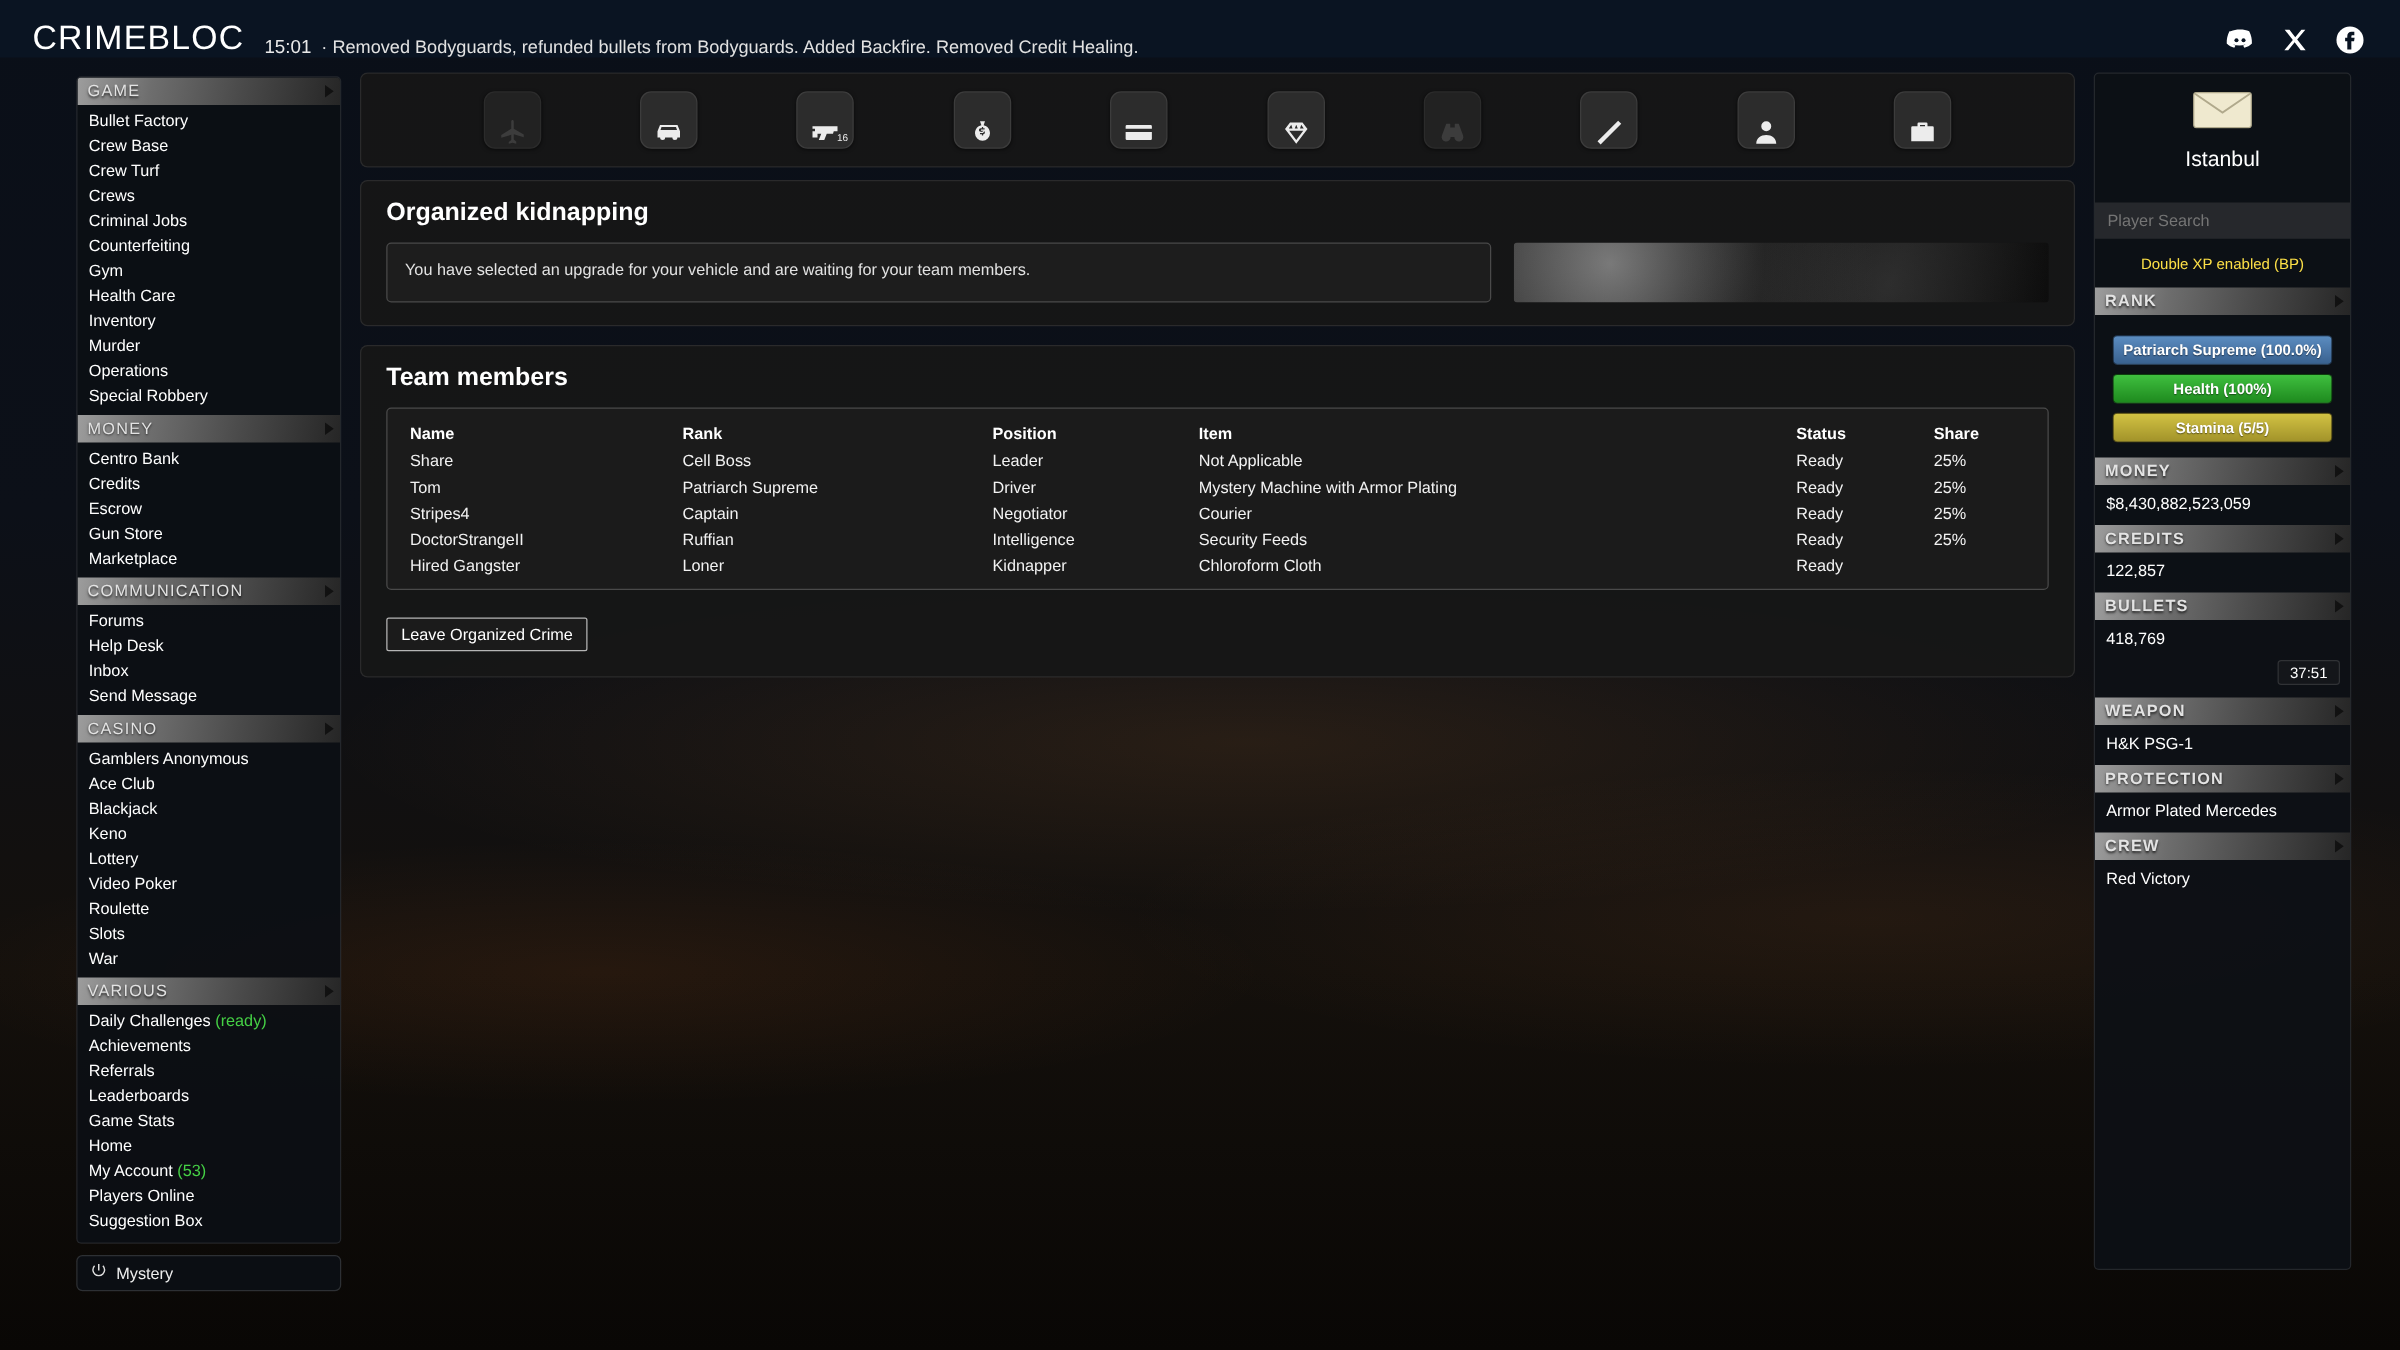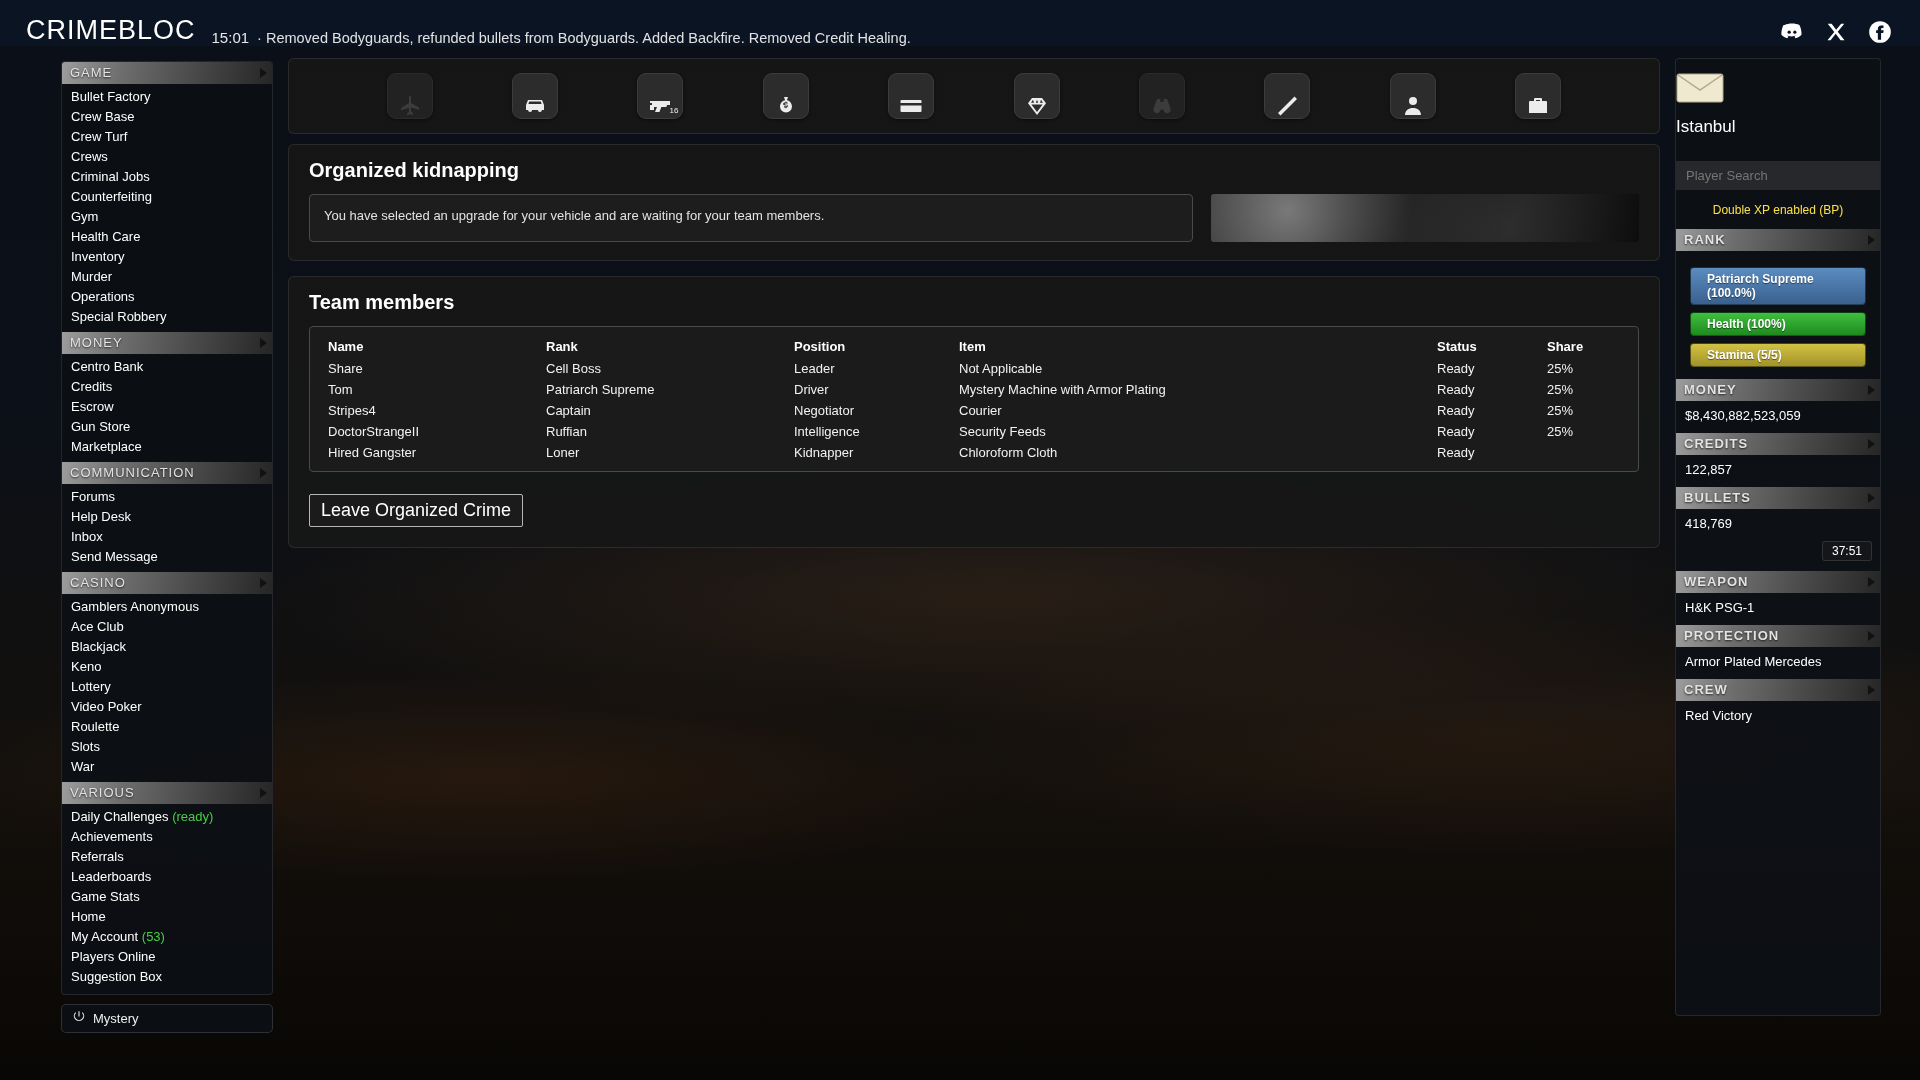--- a/index.html
+++ b/index.html
@@ -55,31 +55,31 @@
     background:
       radial-gradient(circle at 18% 35%, rgba(200,200,200,.55), rgba(120,120,120,.15) 35%, transparent 60%),
       radial-gradient(circle at 70% 70%, rgba(90,90,90,.35), transparent 55%),
       linear-gradient(115deg,#222 0%, #0d0d0d 45%, #161616 70%, #060606 100%); }
   .team-panel { padding:14px 20px 20px; }
   .team-box { background:#1b1b1b; border:1px solid #4a4a4a; border-radius:4px; padding:8px 12px; }
   table { width:100%; border-collapse:collapse; font-size:13px; }
   th { text-align:left; color:#fff; font-weight:bold; padding:4px 6px; }
   td { color:#f2f2f2; padding:3px 6px; white-space:nowrap; }
   .leave-btn { display:inline-block; margin-top:22px; background:#1b1b1b; border:1px solid #b5b5b5; border-radius:2px;
-    color:#fff; font-size:18px; padding:5px 11px; cursor:pointer; }
-  
-  .r-top { text-align:left; padding:14px 0 12px; }
+    color:#fff; font-size:13px; padding:5px 11px; cursor:pointer; }
+  
+  .r-top { text-align:center; padding:14px 0 12px; }
   .r-city { font-size:17px; color:#fff; margin-top:10px; }
   .r-search { width:100%; background:#26282c; border:none; outline:none; color:#a9a9a9; font-size:13px; padding:7px 10px; font-family:inherit;margin-top:12px; }
   .r-xp { text-align:center; color:#fde047; font-size:12px; padding:13px 0 12px; }
   .r-header { position:relative; height:22px; line-height:22px; padding:0 8px; font-size:13px; font-weight:bold; letter-spacing:1px; color:#e3e3e3;
     background:linear-gradient(100deg,#9d9d9d 0%, #6e6e6e 28%, #4a4a4a 62%, #262626 100%); text-shadow:0 1px 2px rgba(0,0,0,.7); }
   .r-buttons { padding:9px 0 12px; }
-  .pill { display:block; width:176px; margin:7px auto 0; font-size:12px; font-weight:bold; color:#fff;
-    padding:4px 16px; border-radius:4px; border:1px solid rgba(0,0,0,.55); cursor:pointer; text-shadow:0 1px 1px rgba(0,0,0,.5); }
+  .pill { display:block; width:176px; margin:7px auto 0; text-align:center; font-size:12px; font-weight:bold; color:#fff;
+    padding:4px 4px; border-radius:4px; border:1px solid rgba(0,0,0,.55); cursor:pointer; text-shadow:0 1px 1px rgba(0,0,0,.5); }
   .pill.rank { background:linear-gradient(180deg,#5b8cc0,#39618f); }
   .pill.health { background:linear-gradient(180deg,#3fbf3f,#1e8a1e); }
   .pill.stamina { background:linear-gradient(180deg,#d2c243,#a2932a); }
   .r-value { font-size:13px; color:#fff; padding:7px 9px 10px; }
   .r-timer-row { text-align:right; padding:0 8px 10px; }
   .timer-badge { display:inline-block; background:#14161a; border:1px solid rgba(255,255,255,.12); border-radius:3px;
     color:#fff; font-size:12px; padding:2px 9px; }
 </style>
 </head>
 <body>

